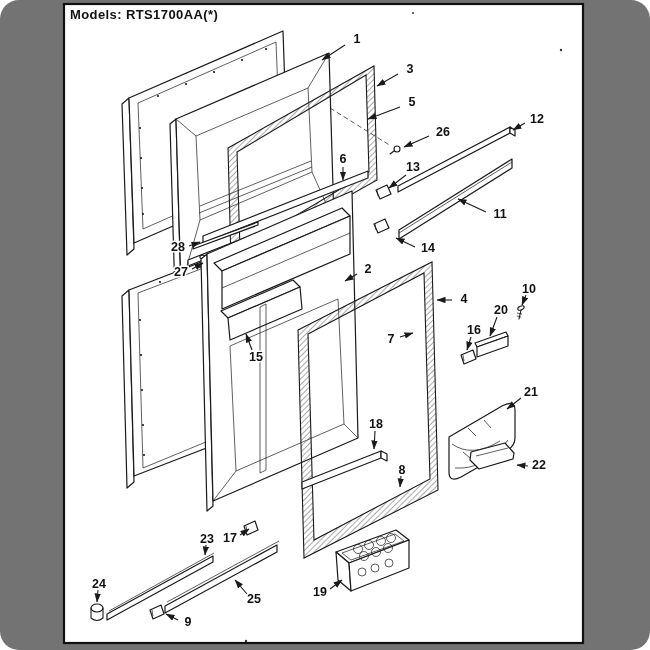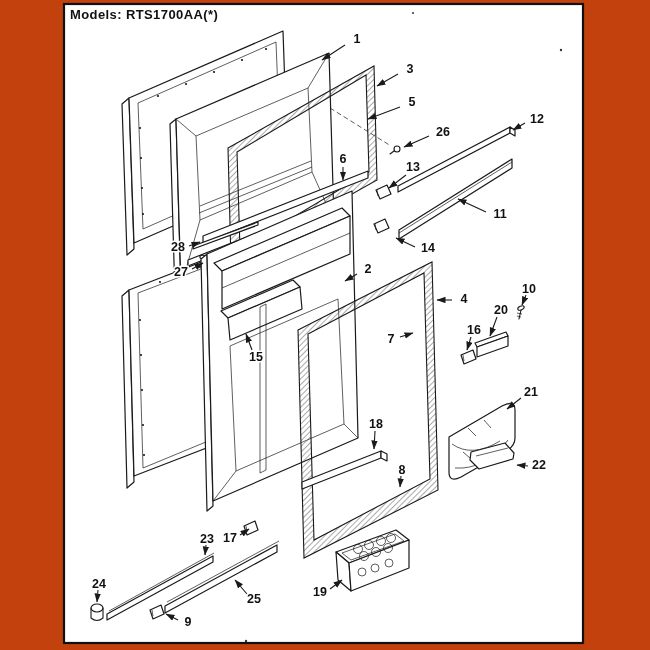--- a/index.html
+++ b/index.html
@@ -1,17 +1,17 @@
 <!DOCTYPE html>
 <html><head>
 <meta charset="utf-8">
 <style>
   html,body{margin:0;padding:0;background:#ffffff;}
-  #stage{position:relative;width:650px;height:650px;background:#c2410c;overflow:hidden;
-         font-family:"Liberation Sans",sans-serif;}
+  #stage{position:relative;width:650px;height:650px;background:#737373;overflow:hidden;
+         font-family:"Liberation Sans",sans-serif;border-radius:19px;}
   svg{display:block}
   .ink{stroke:#1a1a1a;fill:none;stroke-width:1.1;stroke-linejoin:round;stroke-linecap:round}
   .panel{fill:#ffffff;stroke:#1a1a1a;stroke-width:1.2;stroke-linejoin:round}
   .thin{stroke:#1a1a1a;stroke-width:0.7;fill:none}
   .ring{stroke:#1a1a1a;stroke-width:1.1;fill-rule:evenodd}
   .callout-label{font-family:"Liberation Sans",sans-serif;font-weight:bold;font-size:12.5px;
       fill:#111;paint-order:stroke;stroke:#ffffff;stroke-width:3px;}
   .title-text{font-family:"Liberation Sans",sans-serif;font-weight:bold;font-size:13px;
       letter-spacing:.4px;fill:#111;}
 </style>

